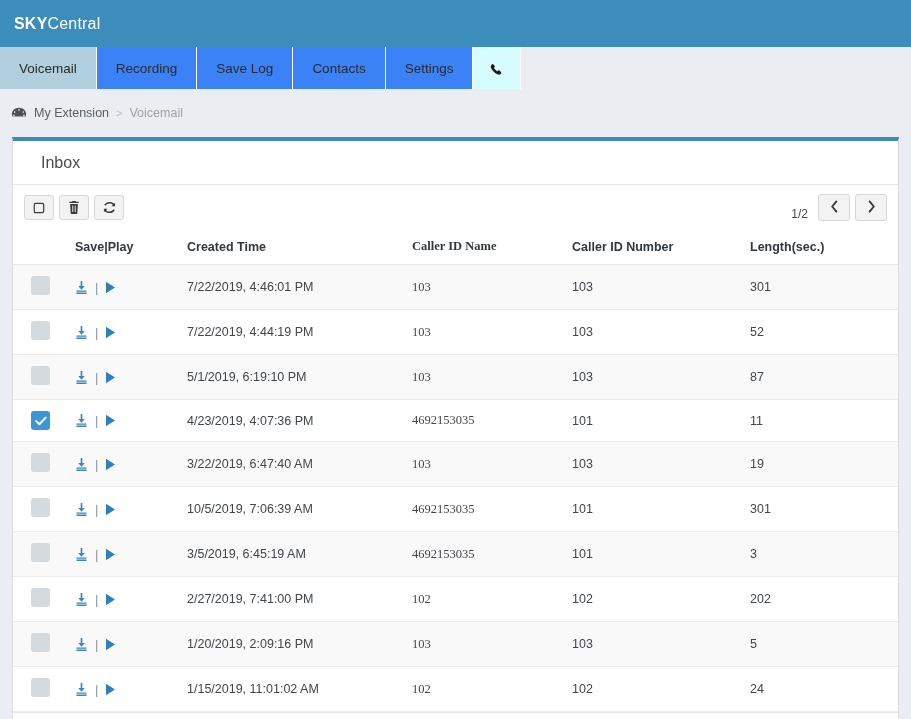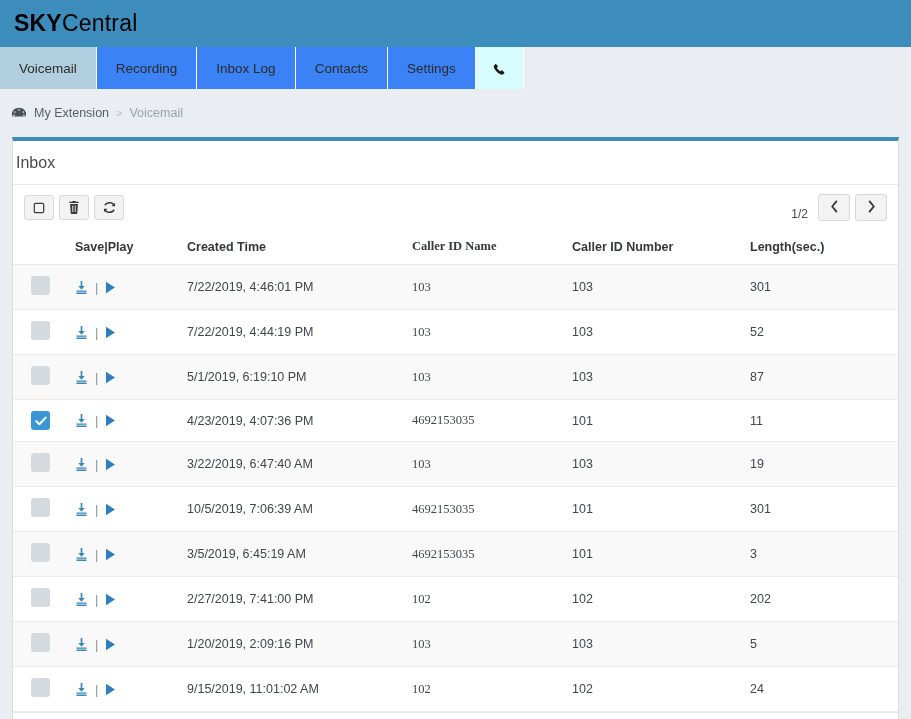--- a/index.html
+++ b/index.html
@@ -11,21 +11,21 @@
     font-family: "Liberation Sans", sans-serif;
     -webkit-font-smoothing: antialiased;
   }
   .page { width: 911px; height: 719px; position: relative; overflow: hidden; background: #eaeef2; }
 
   
   .brandbar {
     height: 47px; background: #3d8dbc;
     display: flex; align-items: center; padding: 0 0 0 14px;
   }
-  .brand { font-size: 23px; color: #000000; letter-spacing: .2px; white-space: nowrap; }
+  .brand { font-size: 16px; color: #ffffff; letter-spacing: .2px; white-space: nowrap; }
   .brand .b-strong { font-weight: bold; }
   .brand .b-light { font-weight: normal; }
 
   
   .navbar { height: 42px; display: flex; align-items: stretch; background: #eaeef2; }
   .tab {
     background: #3b82f6; color: #2b2b2b;
     font-size: 13.5px;
     display: flex; align-items: center; justify-content: center;
     padding: 0 19px;
@@ -46,21 +46,21 @@
   .bc-sep { color: #b5bcc2; margin: 0 7px; font-size: 11px; }
 
   
   .panel {
     margin: 0 12px; background: #ffffff;
     border: 1px solid #dcdcdc;
     border-top: 4px solid #3d8dbc;
   }
   .panel-head {
     height: 44px; display: flex; align-items: center;
-    padding-left: 3px; font-size: 16px; color: #4a4a4a;
+    padding-left: 28px; font-size: 16px; color: #4a4a4a;
     border-bottom: 1px solid #e8e8e8;
   }
 
   
   .toolbar {
     height: 45px; display: flex; align-items: center;
     padding: 0 11px 0 11px;
   }
   .toolbar.bottom { border-top: 1px solid #e8e8e8; }
   .btn-group { display: flex; gap: 5px; }
@@ -126,21 +126,21 @@
   </div>
 
   <div class="navbar">
     <div class="tab active">
         <span>Voicemail</span>
       </div>
     <div class="tab">
         <span>Recording</span>
       </div>
     <div class="tab">
-        <span>Inbox Log</span>
+        <span>Save Log</span>
       </div>
     <div class="tab">
         <span>Contacts</span>
       </div>
     <div class="tab">
         <span>Settings</span>
       </div>
     <div class="tab phone">
       <span class="phone-glyph">
         <svg width="15" height="15" viewBox="0 0 16 16">
@@ -445,21 +445,21 @@
                   </svg>
                 </span>
                 <span class="sep">|</span>
                 <span class="icon-link">
                   <svg width="11" height="13" viewBox="0 0 11 13">
                     <path fill="#2f7fbf" d="M1 .8l9 5.7-9 5.7z"></path>
                   </svg>
                 </span>
               </span>
             </td>
-            <td class="c-time">9/15/2019, 11:01:02 AM</td>
+            <td class="c-time">1/15/2019, 11:01:02 AM</td>
             <td class="c-cname">102</td>
             <td class="c-cnum">102</td>
             <td class="c-len">24</td>
           </tr>
         </tbody>
     </table>
 
     <div class="toolbar bottom">
 
       <div class="spacer"></div>

